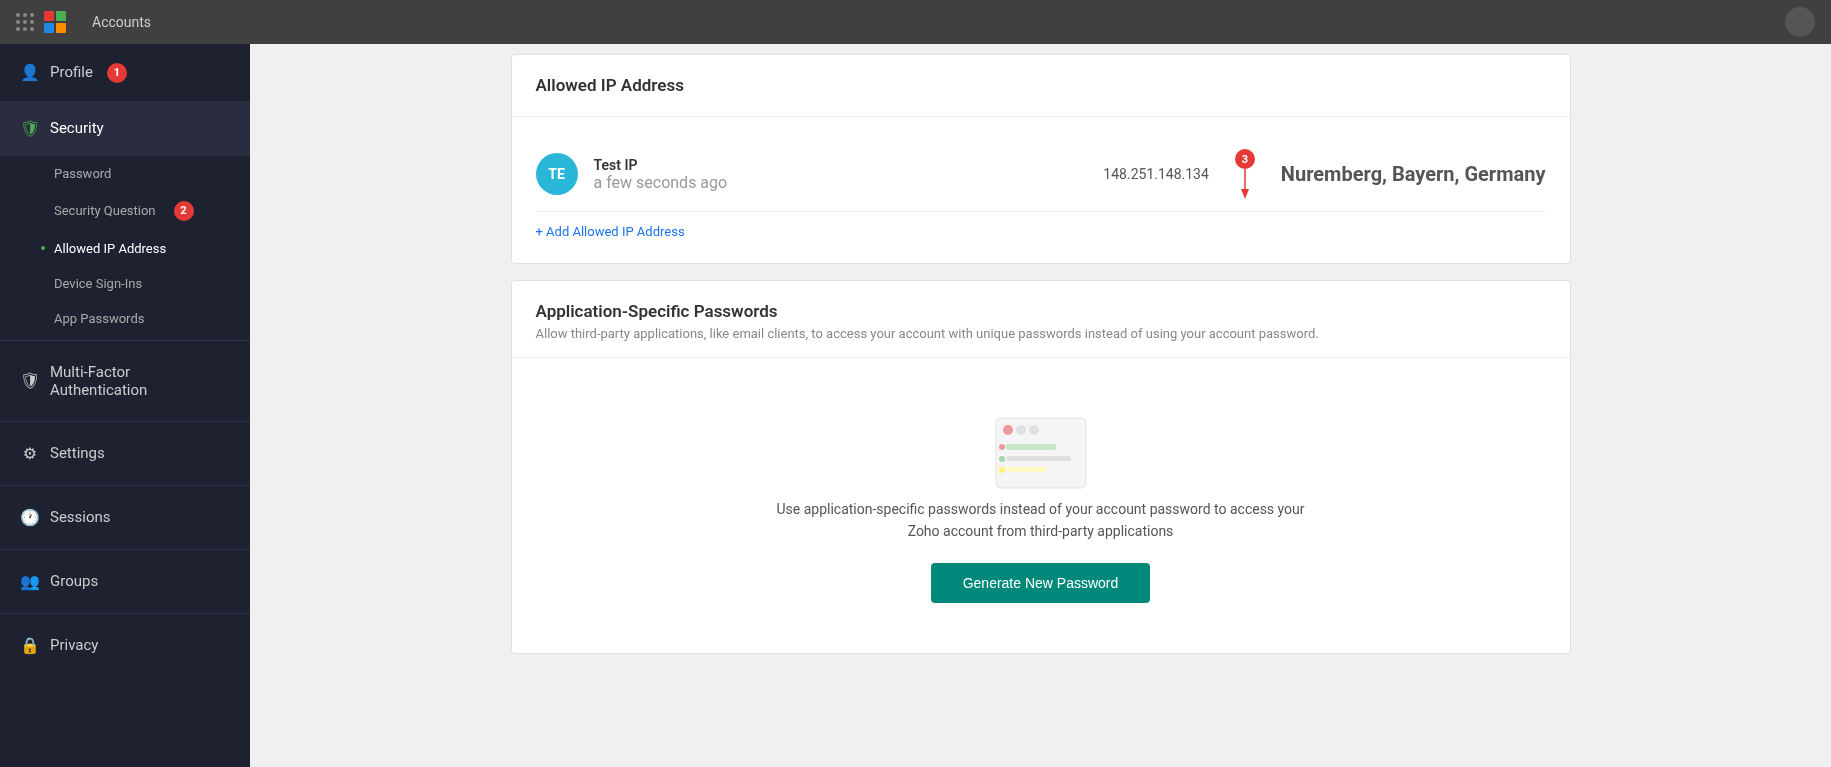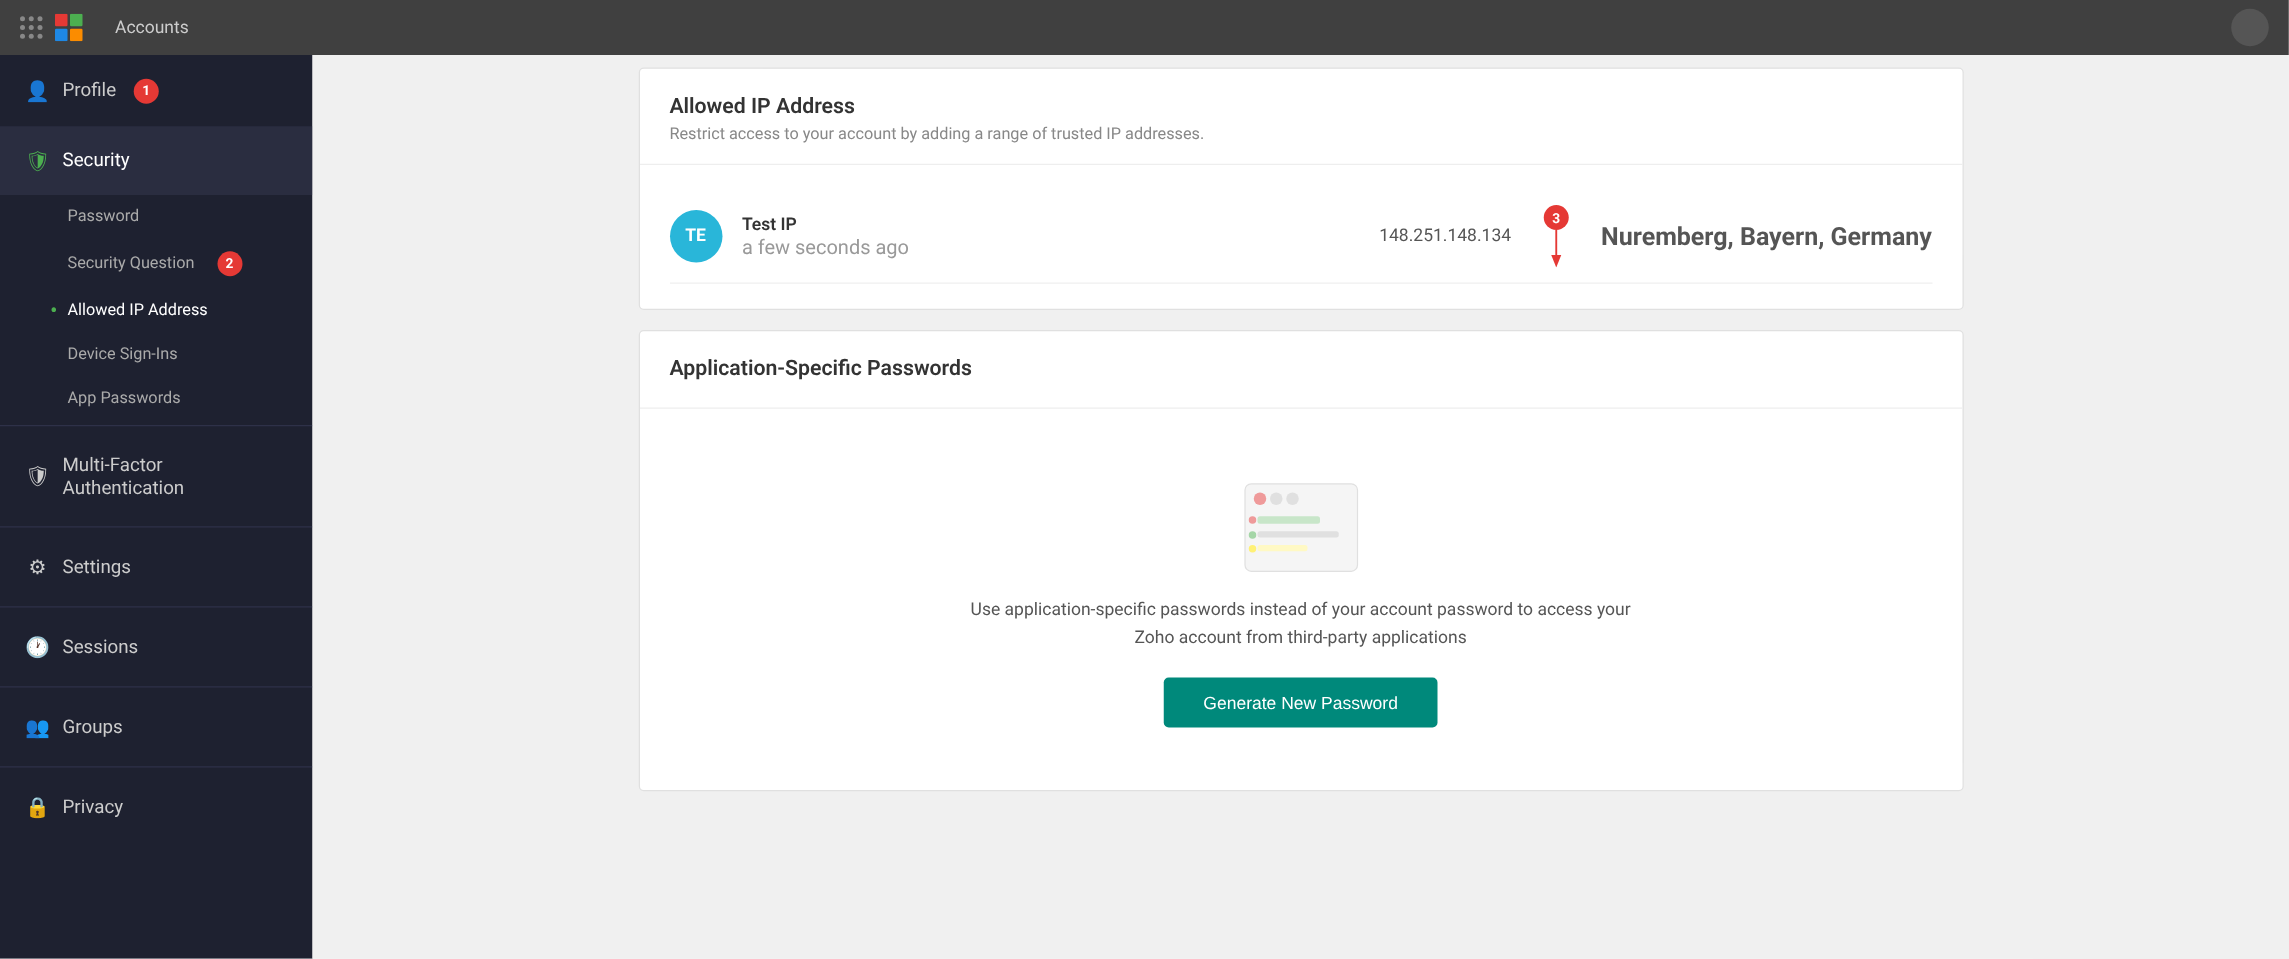--- a/index.html
+++ b/index.html
@@ -197,21 +197,20 @@
       padding: 30px 20px;
     }
 
     
     .empty-state-text {
       font-size: 14px;
       color: #555;
       text-align: center;
       line-height: 1.6;
       margin-bottom: 20px;
-      margin-top: 10px;
     }
     .gen-btn {
       background: #00897b;
       color: #fff;
       border: none;
       border-radius: 4px;
       padding: 12px 32px;
       font-size: 14px;
       cursor: pointer;
       font-weight: 500;
@@ -335,21 +334,20 @@
       <span>Privacy</span>
     </div>
   </div>
 
   <div class="main-content">
     <div class="content-inner">
 
       <div class="card">
         <div class="card-header">
           <div class="card-title">Allowed IP Address</div>
-          <div class="card-subtitle">Restrict access to your account by adding a range of trusted IP addresses.</div>
         </div>
         <div class="card-body">
 
           <div class="ip-row">
             <div class="ip-avatar">TE</div>
             <div>
               <div class="ip-name">Test IP</div>
               <div class="ip-time">a few seconds ago</div>
             </div>
             <div class="ip-address">148.251.148.134</div>
@@ -357,26 +355,30 @@
             <div style="display:flex;flex-direction:column;align-items:center;position:relative;width:40px;">
               <span style="width:20px;height:20px;border-radius:50%;background:#e53935;color:#fff;font-size:11px;font-weight:bold;display:inline-flex;align-items:center;justify-content:center;">3</span>
               <svg width="20" height="30" viewBox="0 0 20 30">
                 <line x1="10" y1="0" x2="10" y2="24" stroke="#e53935" stroke-width="1.5"></line>
                 <polygon points="10,30 6,20 14,20" fill="#e53935"></polygon>
               </svg>
             </div>
             <div class="ip-location">Nuremberg, Bayern, Germany</div>
           </div>
 
+          <div class="add-ip-link">
+            <span>+ Add Allowed IP Address</span>
+          </div>
         </div>
       </div>
 
       <div class="card">
         <div class="card-header">
           <div class="card-title">Application-Specific Passwords</div>
+          <div class="card-subtitle">Allow third-party applications, like email clients, to access your account with unique passwords instead of using your account password.</div>
         </div>
         <div class="card-body">
           <div class="empty-state">
 
             <svg width="110" height="90" viewBox="0 0 110 90">
 
               <rect x="10" y="10" width="90" height="70" rx="5" fill="#f5f5f5" stroke="#e0e0e0" stroke-width="1"></rect>
 
               <circle cx="22" cy="22" r="5" fill="#ef9a9a"></circle>
               <circle cx="35" cy="22" r="5" fill="#e0e0e0"></circle>

